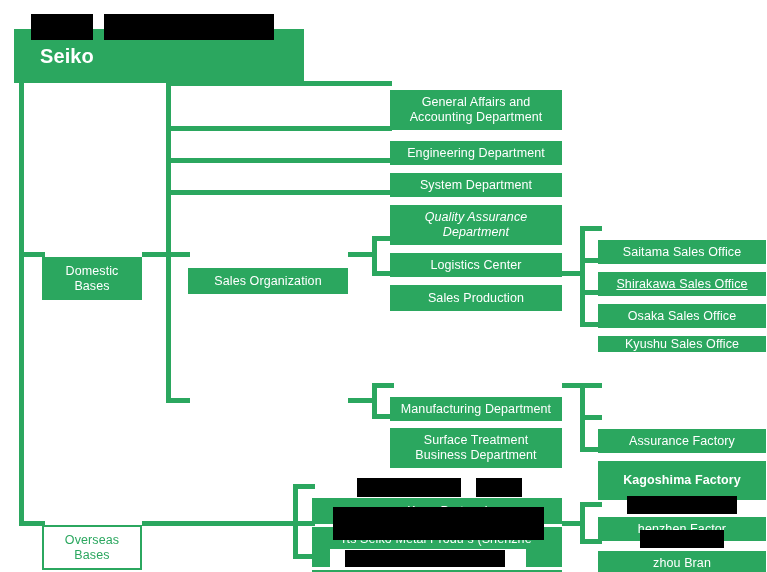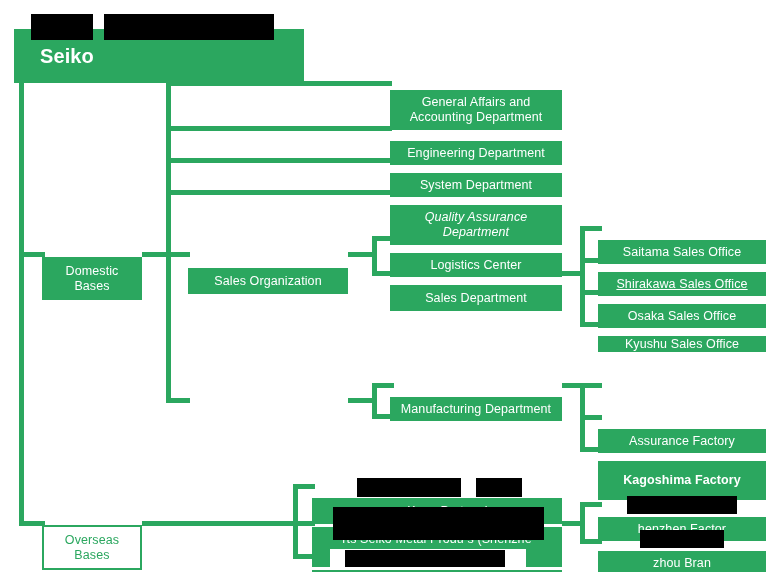--- a/index.html
+++ b/index.html
@@ -132,21 +132,21 @@
   <div class="ln" style="left:348px; top:252px; width:28px; height:5px;"></div>
   <div class="ln" style="left:372px; top:236px; width:5px; height:40px;"></div>
   <div class="ln" style="left:372px; top:236px; width:22px; height:5px;"></div>
   <div class="ln" style="left:372px; top:271px; width:22px; height:5px;"></div>
 
   <div class="box" style="left:390px; top:229px; width:172px; height:24px;">
     <span class="lbl">Logistics Center</span>
   </div>
 
   <div class="box" style="left:390px; top:261px; width:172px; height:26px;">
-    <span class="lbl">Sales Department</span>
+    <span class="lbl">Sales Production</span>
   </div>
 
   <div class="ln" style="left:562px; top:271px; width:22px; height:5px;"></div>
   <div class="ln" style="left:580px; top:226px; width:5px; height:101px;"></div>
   <div class="ln" style="left:580px; top:226px; width:22px; height:5px;"></div>
   <div class="ln" style="left:580px; top:258px; width:22px; height:5px;"></div>
   <div class="ln" style="left:580px; top:290px; width:22px; height:5px;"></div>
   <div class="ln" style="left:580px; top:322px; width:22px; height:5px;"></div>
 
   <div class="box" style="left:598px; top:216px; width:168px; height:24px;">
@@ -165,20 +165,24 @@
 
   <div class="ln" style="left:348px; top:398px; width:28px; height:5px;"></div>
   <div class="ln" style="left:372px; top:383px; width:5px; height:36px;"></div>
   <div class="ln" style="left:372px; top:383px; width:22px; height:5px;"></div>
   <div class="ln" style="left:372px; top:414px; width:22px; height:5px;"></div>
 
   <div class="box" style="left:390px; top:373px; width:172px; height:24px;">
     <span class="lbl">Manufacturing Department</span>
   </div>
 
+  <div class="box" style="left:390px; top:404px; width:172px; height:40px;">
+    <span class="lbl">Surface Treatment
+Business Department</span>
+  </div>
 
   <div class="ln" style="left:562px; top:383px; width:22px; height:5px;"></div>
   <div class="ln" style="left:580px; top:383px; width:5px; height:69px;"></div>
   <div class="ln" style="left:580px; top:383px; width:22px; height:5px;"></div>
   <div class="ln" style="left:580px; top:415px; width:22px; height:5px;"></div>
   <div class="ln" style="left:580px; top:447px; width:22px; height:5px;"></div>
 
   <div class="box" style="left:598px; top:405px; width:168px; height:24px;">
     <span class="lbl">Assurance Factory</span>
   </div>

